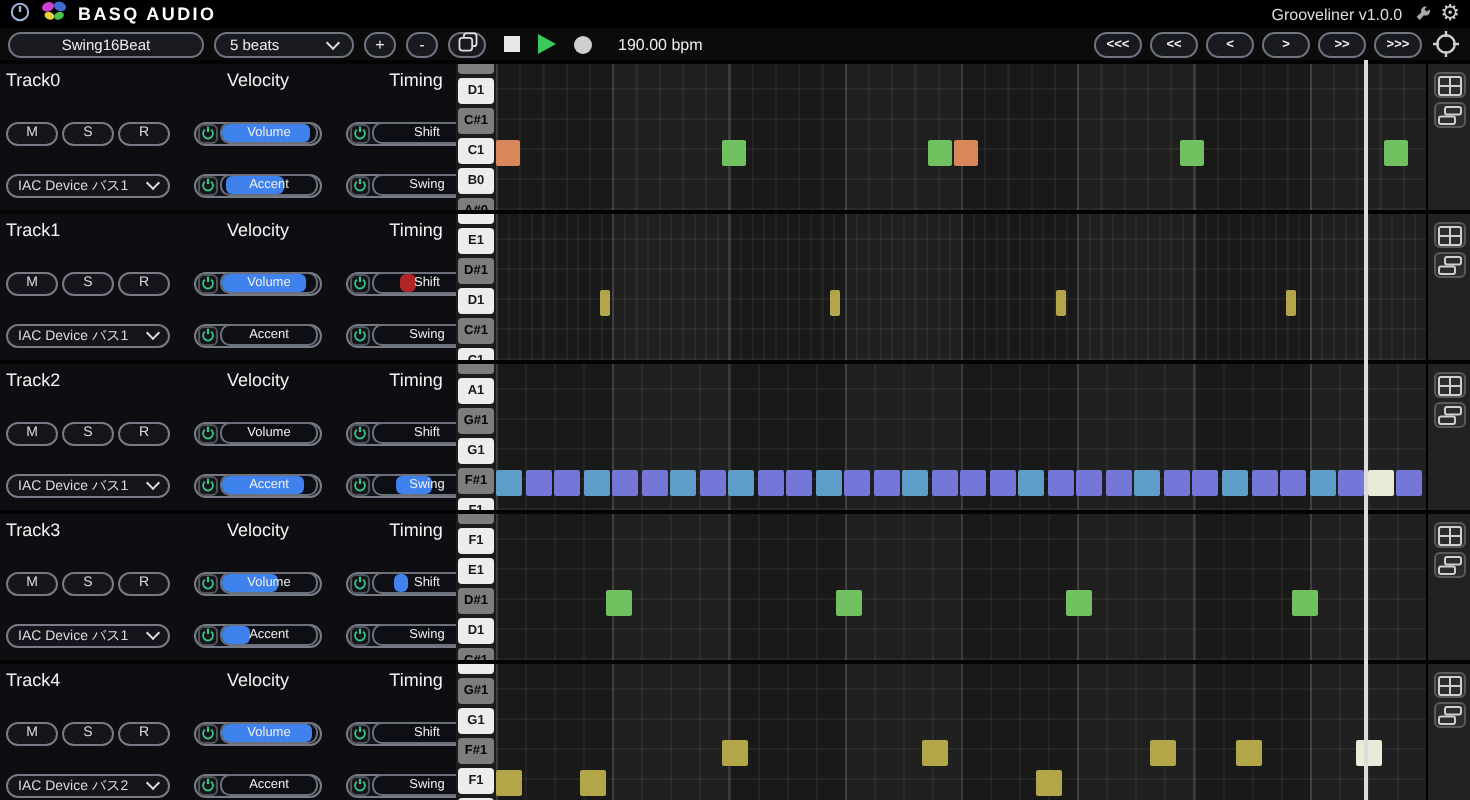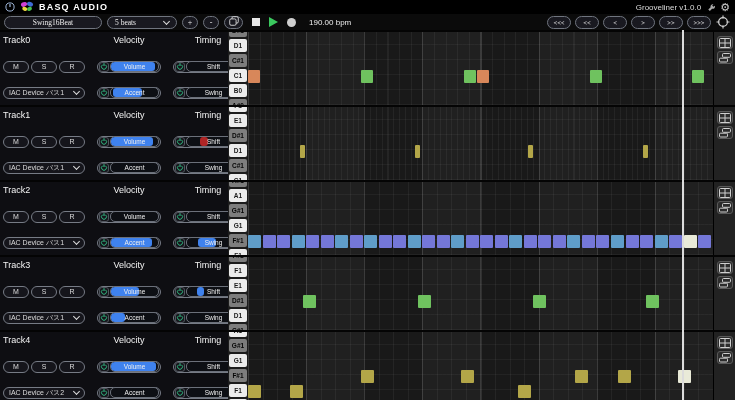--- a/index.html
+++ b/index.html
@@ -10,21 +10,21 @@
           display:flex;align-items:center;gap:4px;padding:0 5px;box-sizing:border-box;z-index:5;}
   .appname{font-size:9px;font-weight:bold;color:#fff;letter-spacing:1.2px;}
   .tspacer{flex:1;}
   .version{font-size:8px;color:#ddd;margin-right:2px;padding-left:21px;}
   .gear{font-size:11px;color:#ccc;line-height:10px;}
   
   .toolbar{position:absolute;top:14px;left:0;right:0;height:16px;background:#0b0b0b;
            display:flex;align-items:center;gap:5px;padding:0 4px;box-sizing:border-box;z-index:5;}
   .tbtn{height:13px;background:#191920;border:1px solid #70757f;border-radius:7px;color:#eee;
         font-size:7.5px;display:flex;align-items:center;justify-content:center;padding:0 6px;
-        box-sizing:border-box;cursor:default;font-family:Liberation Serif, serif;}
+        box-sizing:border-box;cursor:default;}
   .preset{width:98px;}
   .beats{width:70px;justify-content:space-between;padding:0 7px;}
   .pm{width:16px;padding:0;font-size:8px;}
   .copybtn{width:19px;padding:0;}
   .chev{width:4px;height:4px;border-right:1.3px solid #ddd;border-bottom:1.3px solid #ddd;
         transform:rotate(45deg);margin-top:-2px;}
   .stop{width:8px;height:8px;background:#e8e8e8;margin-left:4px;}
   .play{width:0;height:0;border-left:9px solid #3bc95f;border-top:5px solid transparent;
         border-bottom:5px solid transparent;margin-left:4px;}
   .rec{width:9px;height:9px;border-radius:50%;background:#cfcfcf;margin-left:4px;}

